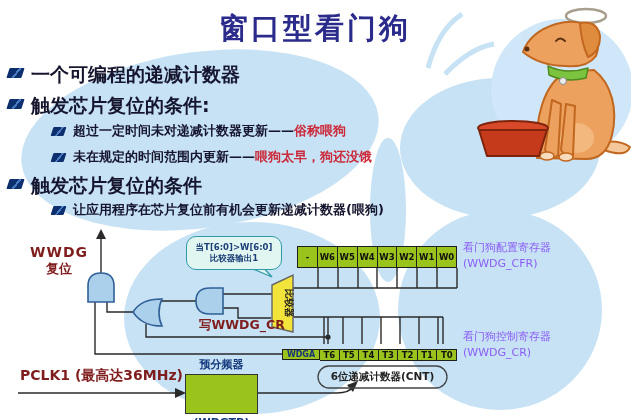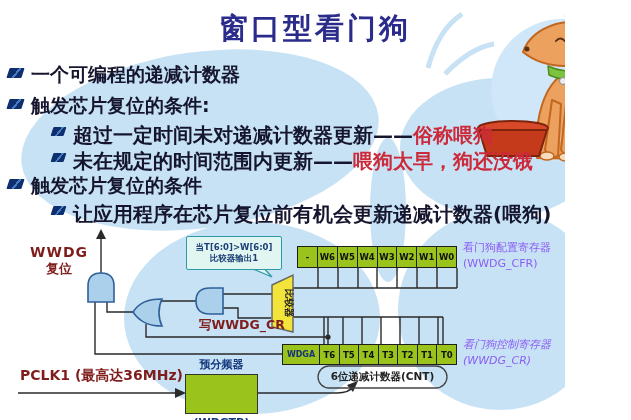--- a/index.html
+++ b/index.html
@@ -1,66 +1,66 @@
 <!DOCTYPE html>
 <html><head>
 <meta charset="utf-8">
 <style>
   html,body{margin:0;padding:0;}
   .stage{
-    position:relative; width:565px; height:420px; overflow:hidden;
+    position:relative; width:631px; height:420px; overflow:hidden;
     background:#ffffff;
     font-family:"DejaVu Sans", sans-serif;
   }
   .bg{position:absolute;left:0;top:0;z-index:0;}
   
   .title{
     position:absolute; left:115px; top:9px; width:400px; z-index:3;
     text-align:center; font-size:29px; font-weight:bold; letter-spacing:3px;
     color:#2b2b8c;
   }
   
   .bullet-row{position:absolute; z-index:3; display:flex; align-items:flex-start; color:#15152e;}
   .b1{left:8px;  font-size:19px; font-weight:600;}
-  .b2{left:52px; font-size:20px; font-weight:600;}
+  .b2{left:52px; font-size:13px; font-weight:600;}
   .bullet-icon{
     display:inline-block; width:15px; height:10px; margin:6px 8px 0 0; flex:0 0 auto;
     background:linear-gradient(115deg,#0d2f6e 48%,#4a7ac0 48%, #4a7ac0 62%, #0d2f6e 62%);
     transform:skewX(-18deg);
     border-radius:1px;
   }
   .b2 .bullet-icon{width:13px;height:9px;margin-top:5px;}
   .red{color:#cc2a3a;}
   
   .diagram{position:absolute; left:0; top:225px; width:631px; height:195px; z-index:2;}
   .diagram svg{position:absolute;left:0;top:0;}
   .dlabel{position:absolute; color:#7f1d1d;}
   .reset-label{left:30px; top:19px; width:58px; text-align:center; font-weight:bold;}
   .reset-label .l1{font-size:14px; letter-spacing:1px;}
   .reset-label .l2{font-size:13px;}
   .bubble{
     left:186px; top:11px; width:94px; height:32px; position:absolute;
-    background:#e2f6f1; border:1.5px solid #2e9aa8; border-radius:2px;
+    background:#e2f6f1; border:1.5px solid #2e9aa8; border-radius:10px;
     display:flex; flex-direction:column; justify-content:center; text-align:center;
     font-size:8.5px; line-height:1.35; color:#1c3f77; font-weight:600;
   }
   .write-cr{left:199px; top:92px; font-size:12.5px; font-weight:600;}
   .reg-row{position:absolute; display:flex; height:22px;}
   .cfr-row{left:297px; top:21px; width:160px;}
-  .cr-row{left:282px; top:119px; width:175px; height:21px;}
+  .cr-row{left:282px; top:119px; width:175px; height:21px;align-items:center;}
   .cell{
     flex:1 1 0; background:#9ac41c; border:1px solid #1f1f1f; border-left-width:0;
     display:flex; align-items:center; justify-content:center;
     font-size:8.5px; font-weight:bold; color:#111;
   }
   .reg-row .cell:first-child{border-left-width:1px;}
   .cell.wide{flex:0 0 36px; color:#16337a; font-size:8px;}
   .caption{position:absolute; left:463px; width:165px; color:#8b5cf6; font-size:11px; line-height:16px;}
   .cfr-caption{top:15px;}
-  .cr-caption{top:112px;font-style:italic;}
+  .cr-caption{top:104px;}
   .cnt-label{left:318px; top:145px; width:129px; text-align:center; font-size:10.5px; color:#222; font-weight:600;}
   .pclk-label{left:20px; top:142px; font-size:14px; font-weight:700;}
   .prescaler{
     position:absolute; left:185px; top:149px; width:71px; height:38px;
     background:#9ac41c; border:1.5px solid #333;
     display:flex; flex-direction:column; justify-content:center; text-align:center;
     font-size:11px; font-weight:bold; color:#14387c; line-height:1.25;gap:44px;
   }
 </style>
 </head>

